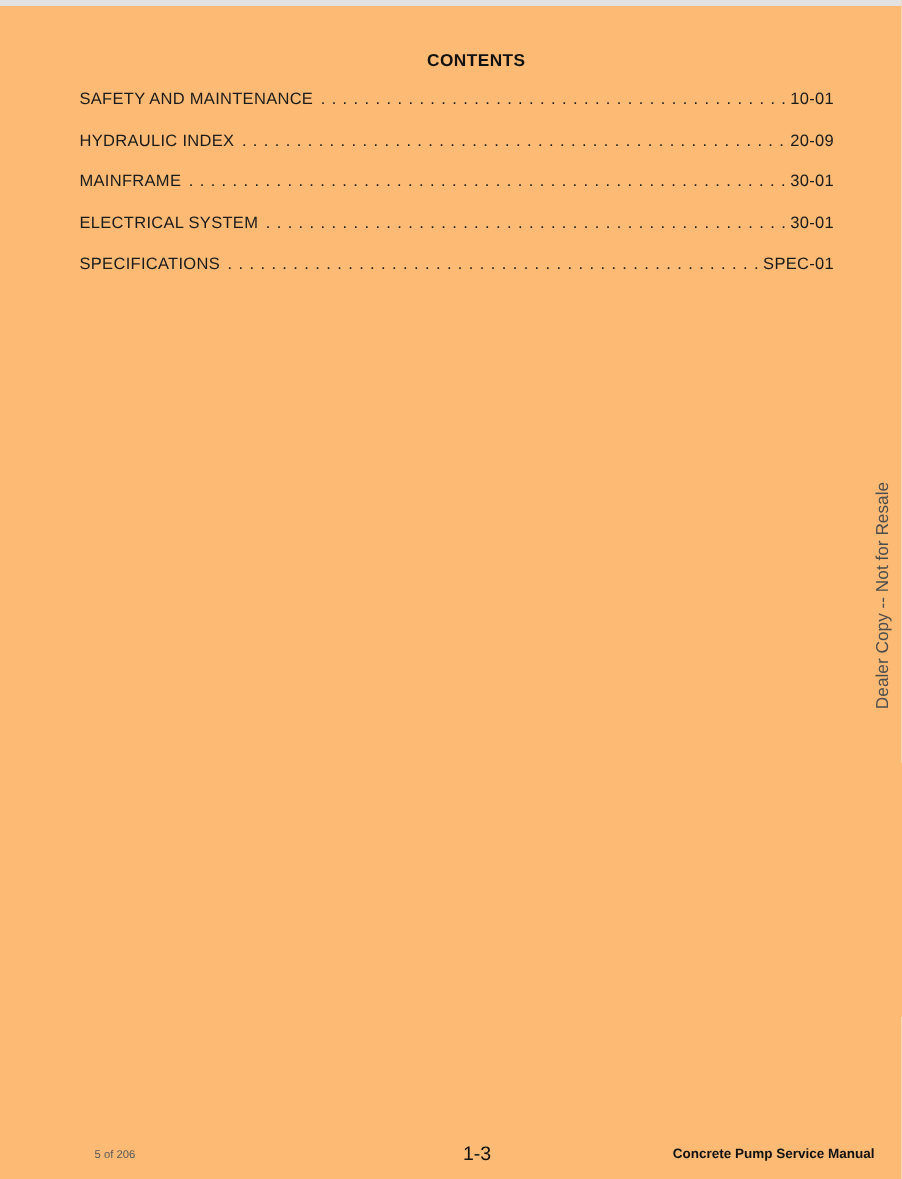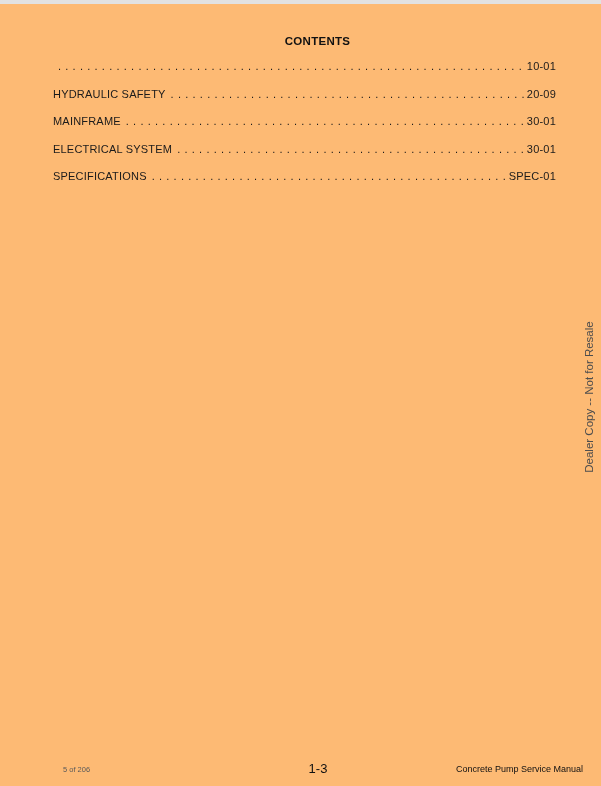--- a/index.html
+++ b/index.html
@@ -62,40 +62,41 @@
     position: absolute; left: 63px; top: 764px;
     font-size: 7.5px; line-height: 12px; color: #5a5a5a;
   }
   .footer-center {
     position: absolute; left: 53px; top: 763px; width: 530px;
     text-align: center;
     font-size: 13px; line-height: 12px; font-weight: normal; color: #111111;
   }
   .footer-right {
     position: absolute; right: 18px; top: 763px;
-    font-size: 9px; line-height: 12px; font-weight: normal; color: #111111;
+    font-size: 9px; line-height: 12px; font-weight: bold; color: #111111;
   }
 </style>
 </head>
 <body>
 
 <div class="page">
 
   <div class="top-strip"></div>
 
   <div class="content">
     <div class="doc-title">CONTENTS</div>
 
     <div class="toc">
       <div class="toc-row">
+        <span class="toc-label">SAFETY AND MAINTENANCE</span>
         <span class="toc-dots"></span>
         <span class="toc-page">10-01</span>
       </div>
       <div class="toc-row">
-        <span class="toc-label">HYDRAULIC SAFETY</span>
+        <span class="toc-label">HYDRAULIC INDEX</span>
         <span class="toc-dots"></span>
         <span class="toc-page">20-09</span>
       </div>
       <div class="toc-row">
         <span class="toc-label">MAINFRAME</span>
         <span class="toc-dots"></span>
         <span class="toc-page">30-01</span>
       </div>
       <div class="toc-row">
         <span class="toc-label">ELECTRICAL SYSTEM</span>

